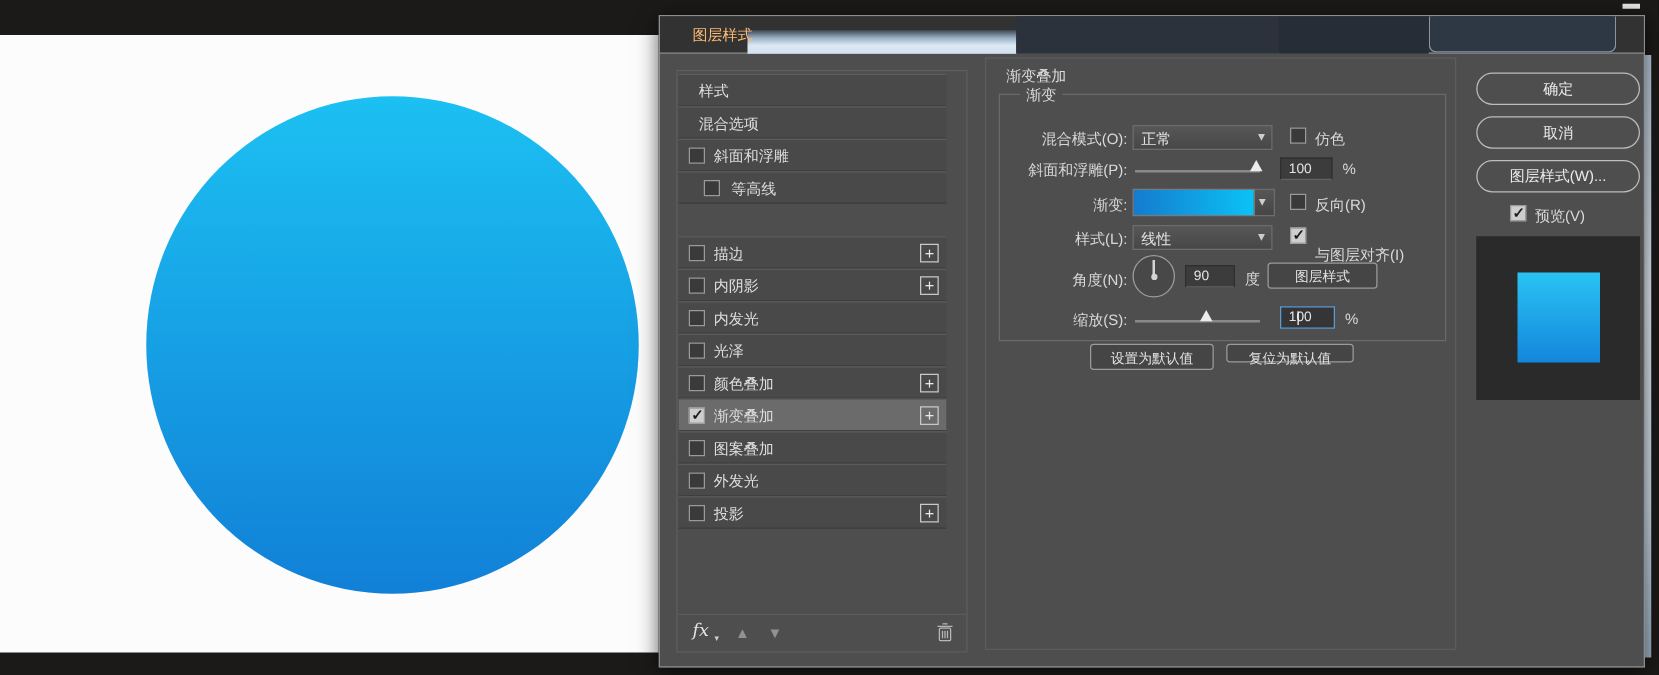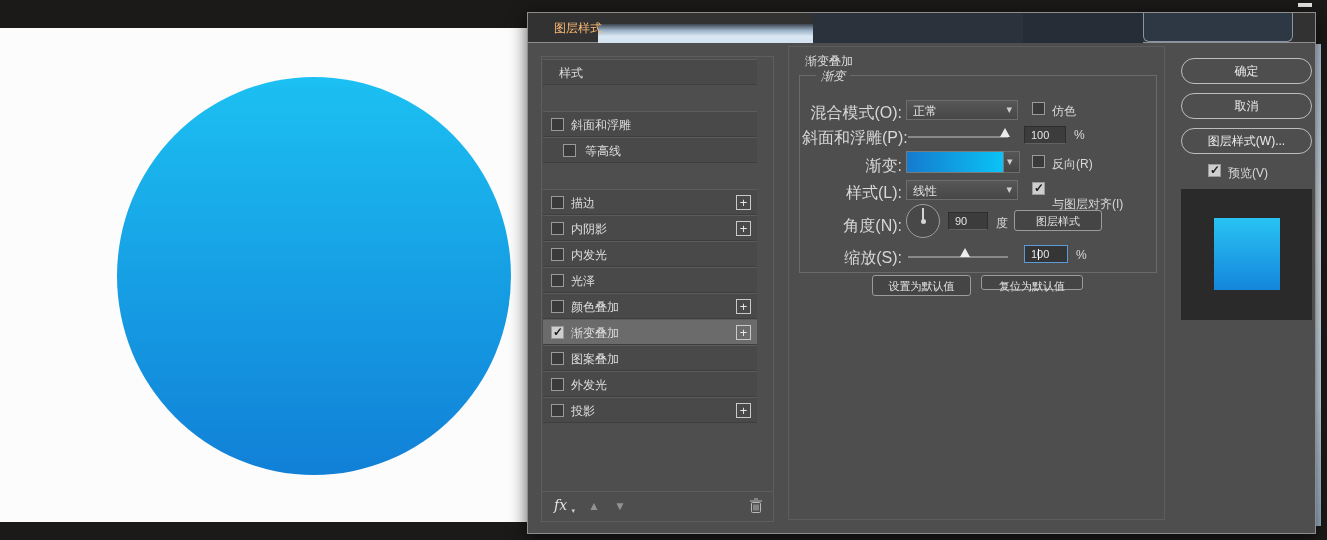--- a/index.html
+++ b/index.html
@@ -32,22 +32,22 @@
   .plus::before{content:"+";}
   .sb-footer{position:absolute;left:0;bottom:0;width:231px;height:30px;border-top:1px solid #5c5c5c;}
   .fx{position:absolute;left:12px;top:5px;font-family:"DejaVu Serif",serif;font-style:italic;font-size:14px;color:#e3e3e3;}
   .fx::after{content:"▾";position:absolute;right:-8px;bottom:-2px;font-size:7px;color:#cfcfcf;}
   .arrow{position:absolute;top:7px;font-size:12px;color:#929292;}
 
   
   .main{position:absolute;left:260px;top:33px;width:377px;height:474px;border:1px solid #5c5c5c;}
   .p-header{position:absolute;left:16px;top:6px;font-size:12px;color:#dcdcdc;}
   .group{position:absolute;left:10px;top:28px;width:358px;height:198px;border:1px solid #6a6a6a;}
-  .legend{position:absolute;left:16px;top:-8px;background:#4e4e4e;padding:0 5px;font-size:12px;color:#dcdcdc;font-style:italic;}
-  .plabel{position:absolute;left:2px;width:100px;text-align:right;font-size:16px;color:#d8d8d8;white-space:nowrap;}
+  .legend{position:absolute;left:16px;top:-8px;background:#4e4e4e;padding:0 5px;font-size:12px;color:#dcdcdc;}
+  .plabel{position:absolute;left:2px;width:100px;text-align:right;font-size:12px;color:#d8d8d8;white-space:nowrap;}
   .clabel{position:absolute;font-size:12px;color:#d8d8d8;white-space:nowrap;}
   .select{position:absolute;width:112px;height:20px;background:linear-gradient(#575757,#474747);
           border:1px solid #6d6d6d;color:#e3e3e3;font-size:12px;padding:2px 0 0 6px;}
   .select::after{content:"▾";position:absolute;right:5px;top:2px;font-size:11px;color:#cdcdcd;}
   .track{position:absolute;height:2px;background:#898989;}
   .thumb{position:absolute;top:-8px;width:0;height:0;margin-left:-5px;
          border-left:5px solid transparent;border-right:5px solid transparent;border-bottom:9px solid #ececec;}
   .vbox{position:absolute;height:18px;background:#3c3c3c;border:1px solid #2e2e2e;border-bottom-color:#616161;
         color:#e3e3e3;font-size:11px;padding:2px 0 0 6px;}
   .vbox.focus{border:1px solid #5b9bd8;background:#353535;}
@@ -89,20 +89,23 @@
       <div class="band" style="left:285px;top:0;width:210px;height:30px;background:#2b323c;"></div>
       <div class="band" style="left:495px;top:0;width:120px;height:30px;background:#272d36;"></div>
       <div class="band" style="left:615px;top:0;width:150px;height:29px;background:#2e3844;border:1px solid #8795a5;border-top:none;border-radius:0 0 6px 6px;"></div>
       <div class="title">图层样式</div>
     </div>
 
     <div class="sidebar">
       <div class="sb-row" style="top:2px">
           <span class="sb-label" style="left:16px">样式</span>
         </div>
+      <div class="sb-row" style="top:28px">
+          <span class="sb-label" style="left:16px">混合选项</span>
+        </div>
       <div class="sb-row" style="top:54px">
           <span class="cb" style="left:8px;top:6px"></span>
           <span class="sb-label" style="left:28px">斜面和浮雕</span>
         </div>
       <div class="sb-row" style="top:80px">
           <span class="cb" style="left:20px;top:6px"></span>
           <span class="sb-label" style="left:42px">等高线</span>
         </div>
       <div class="sb-row" style="top:132px">
           <span class="cb" style="left:8px;top:6px"></span>

